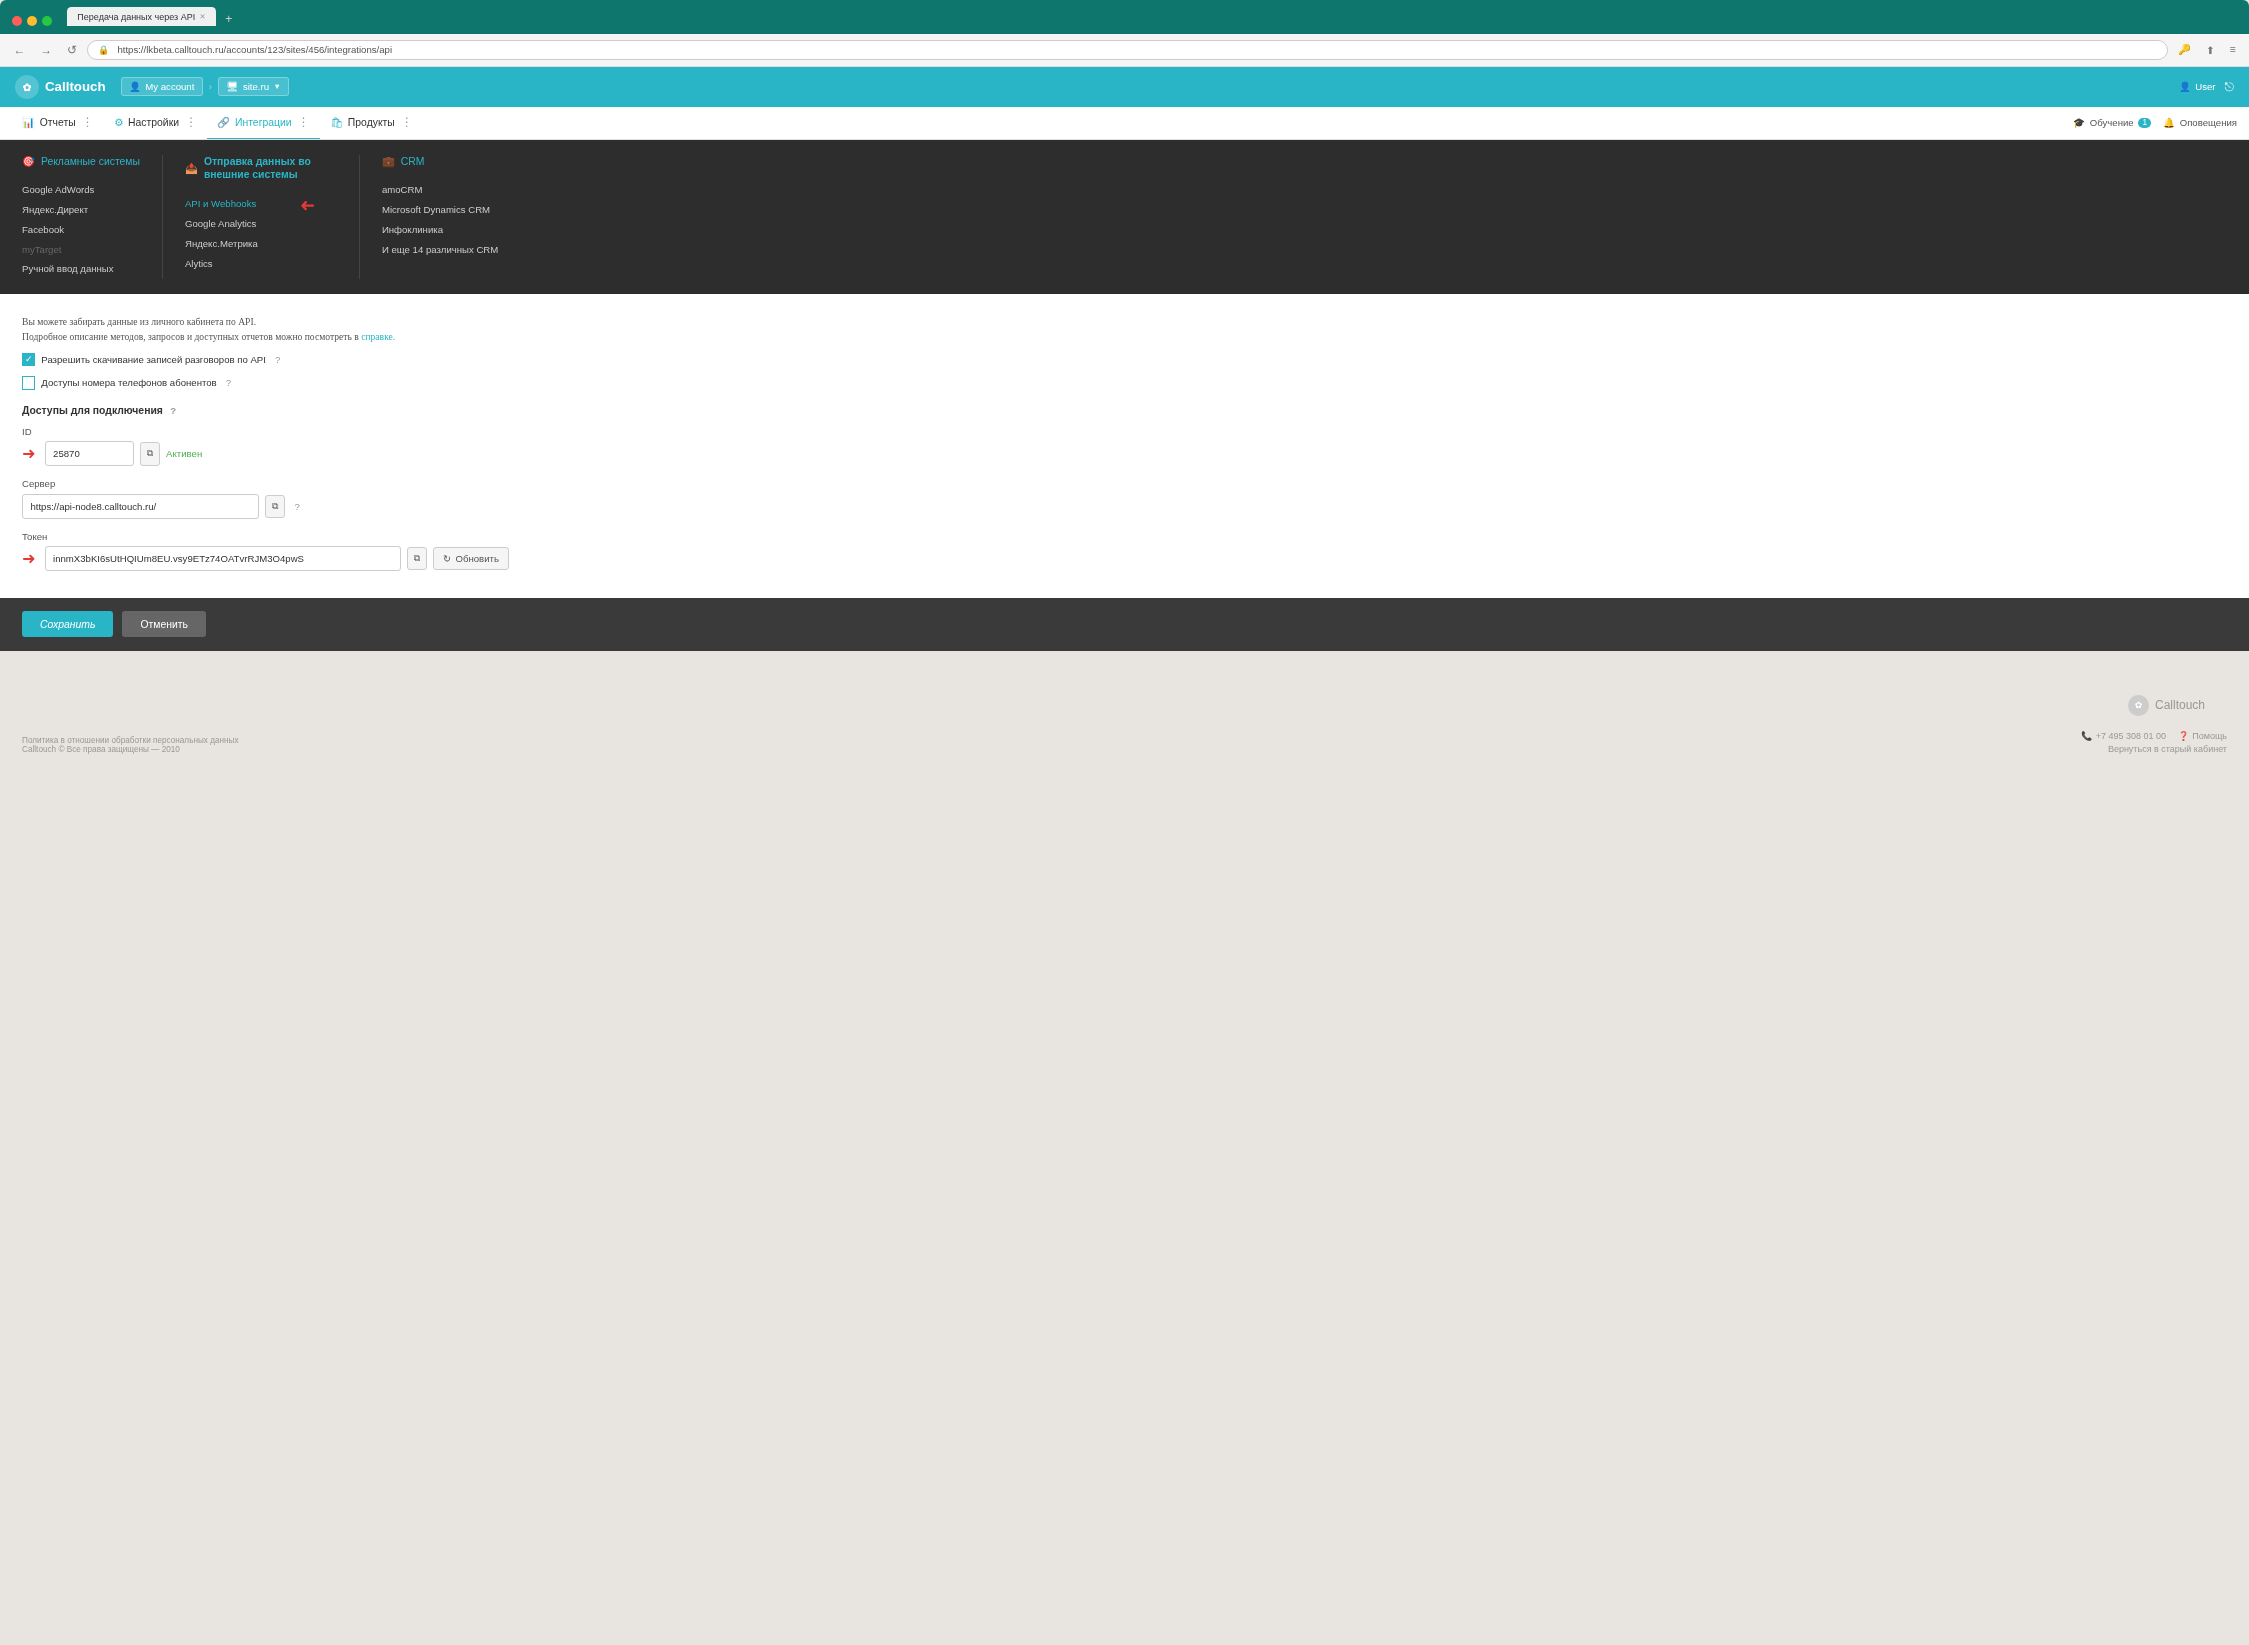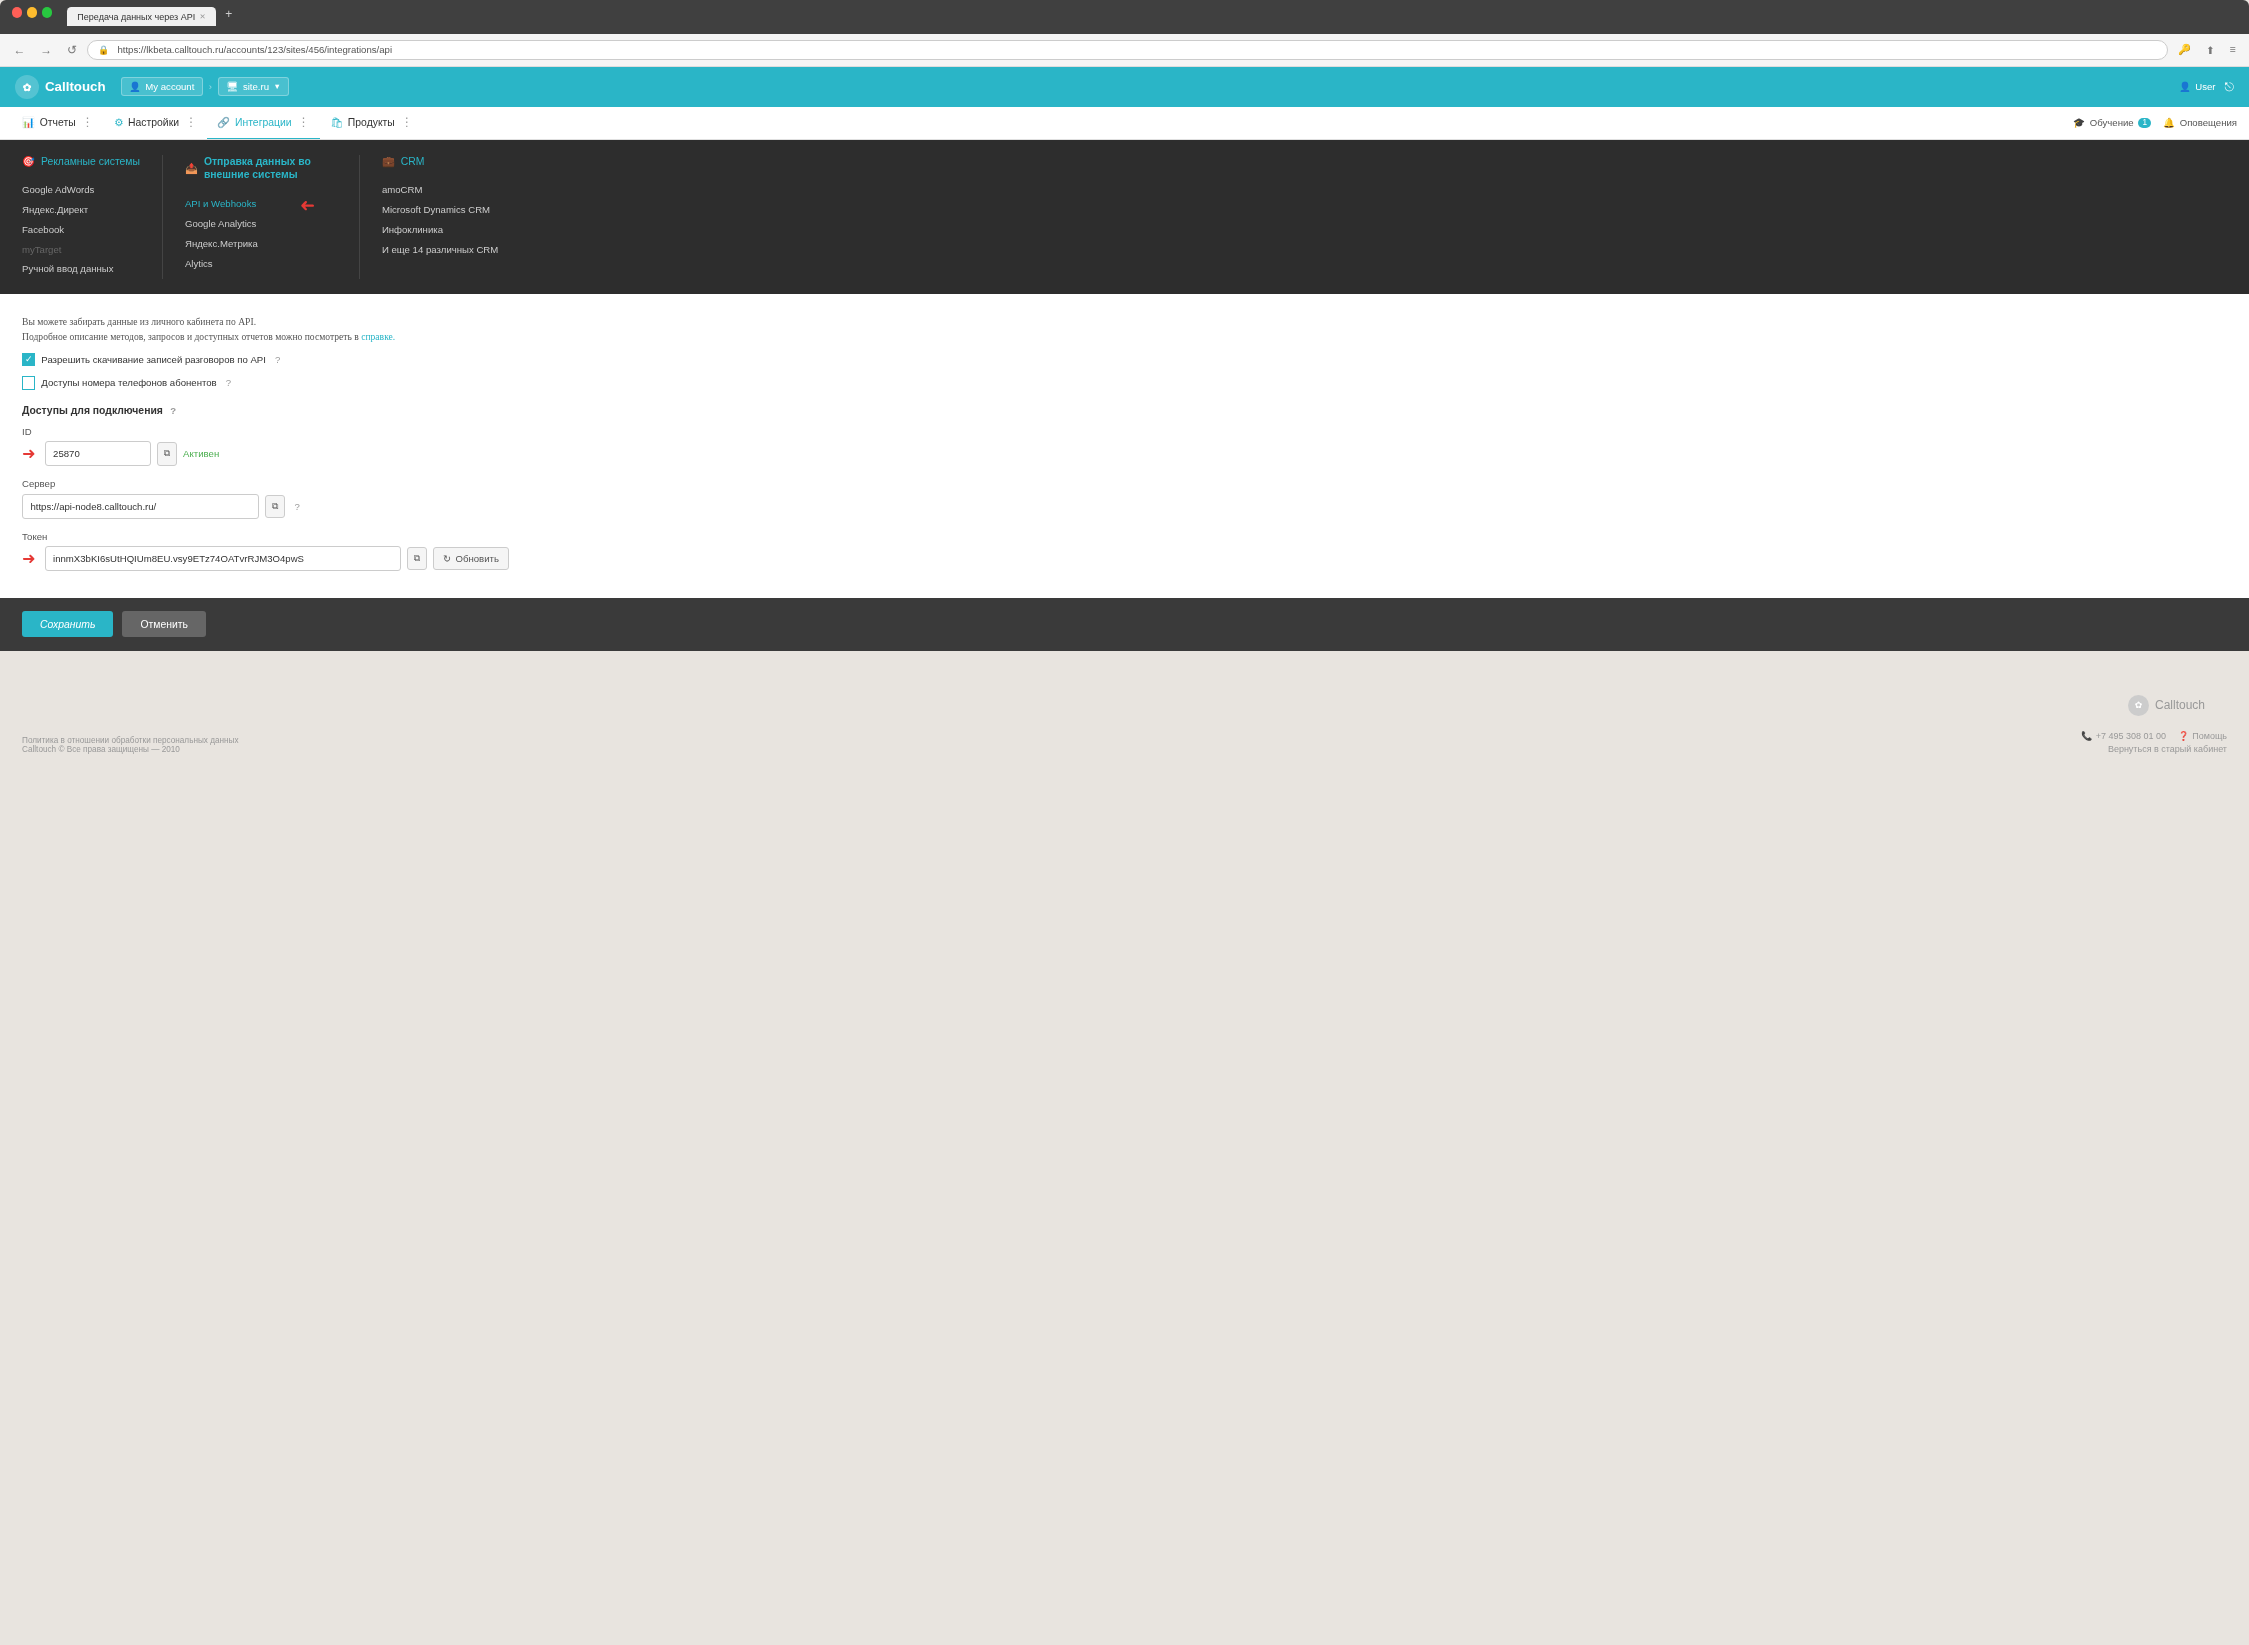--- a/index.html
+++ b/index.html
@@ -1,17 +1,17 @@
 <!DOCTYPE html>
 <html style="font-size:12px"><head>
   <meta charset="utf-8">
   <style>
     * { box-sizing: border-box; margin: 0; padding: 0; }
     body { font-family: -apple-system, BlinkMacSystemFont, 'Segoe UI', Arial, sans-serif; font-size: 10.4px; background: #e8e4df; min-height: 100vh; }
-    .browser-titlebar { background: #404040; padding: 7.4px 12px; display: flex; align-items: flex-start; gap: 6px; border-radius: 6px 6px 0 0; }
+    .browser-titlebar { background: #0f766e; padding: 7.4px 12px; display: flex; align-items: flex-end; gap: 6px; border-radius: 6px 6px 0 0; }
     .browser-dots { display: flex; gap: 4.4px; }
     .browser-dot { width: 10.4px; height: 10.4px; border-radius: 50%; }
     .dot-red { background: #ff5f57; }
     .dot-yellow { background: #febc2e; }
     .dot-green { background: #28c840; }
     .browser-tab { background: #f0f0f0; border-radius: 4.4px 4.4px 0 0; padding: 4.4px 10.4px; font-size: 9px; color: #333; display: flex; align-items: center; gap: 4.4px; margin-left: 9px; }
     .browser-tab-close { color: #999; font-size: 7.4px; cursor: pointer; }
     .browser-new-tab { color: #ccc; font-size: 12px; cursor: pointer; margin-left: 3px; }
 
     .browser-toolbar { background: #f5f5f5; padding: 6px 9px; display: flex; align-items: center; gap: 6px; border-bottom: 0.7px solid #ddd; }
@@ -61,21 +61,21 @@
     .checkbox-box.checked { background: #2ab5c7; }
     .checkbox-box.checked::after { content: '✓'; color: white; font-size: 9px; }
     .checkbox-label { font-size: 9.6px; color: #333; }
     .checkbox-help { color: #999; font-size: 9.6px; margin-left: 3px; cursor: pointer; }
 
     .section-title { font-size: 10.4px; font-weight: 600; color: #333; margin: 15px 0 10.4px 0; display: flex; align-items: center; gap: 4.4px; }
     .field-group { margin-bottom: 12px; }
     .field-label { font-size: 9.6px; color: #555; margin-bottom: 4.4px; }
     .field-input-row { display: flex; align-items: center; gap: 6px; }
     .field-input { border: 0.7px solid #ccc; border-radius: 3px; padding: 6px 7.4px; font-size: 9.6px; color: #333; background: white; }
-    .field-input.small { width: 106px; }
+    .field-input.small { width: 89px; }
     .field-input.medium { width: 237px; }
     .field-input.large { width: 356px; }
     .copy-btn { background: #f5f5f5; border: 0.7px solid #ccc; border-radius: 3px; padding: 5.2px 6px; cursor: pointer; color: #555; font-size: 9px; }
     .status-badge { color: #4caf50; font-size: 9.6px; font-weight: 500; }
 
     .refresh-btn { background: #f5f5f5; border: 0.7px solid #ccc; border-radius: 3px; padding: 5.2px 9px; cursor: pointer; color: #555; font-size: 9.6px; display: flex; align-items: center; gap: 4.4px; }
     .refresh-icon { font-size: 9.6px; }
 
     
     .footer-bar { background: #3a3a3a; padding: 13.3px 22px; display: flex; gap: 9px; }

